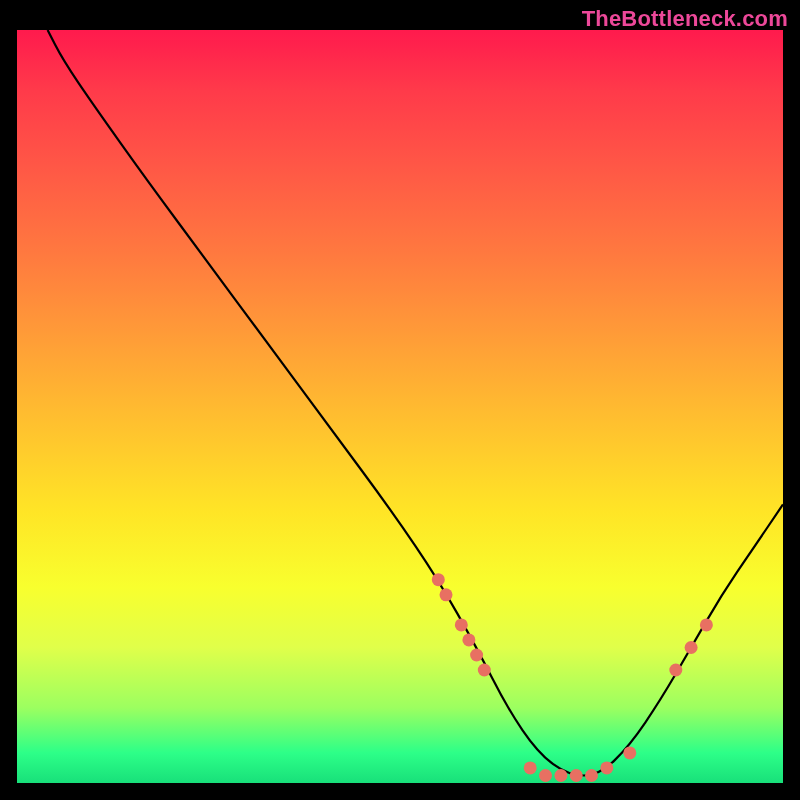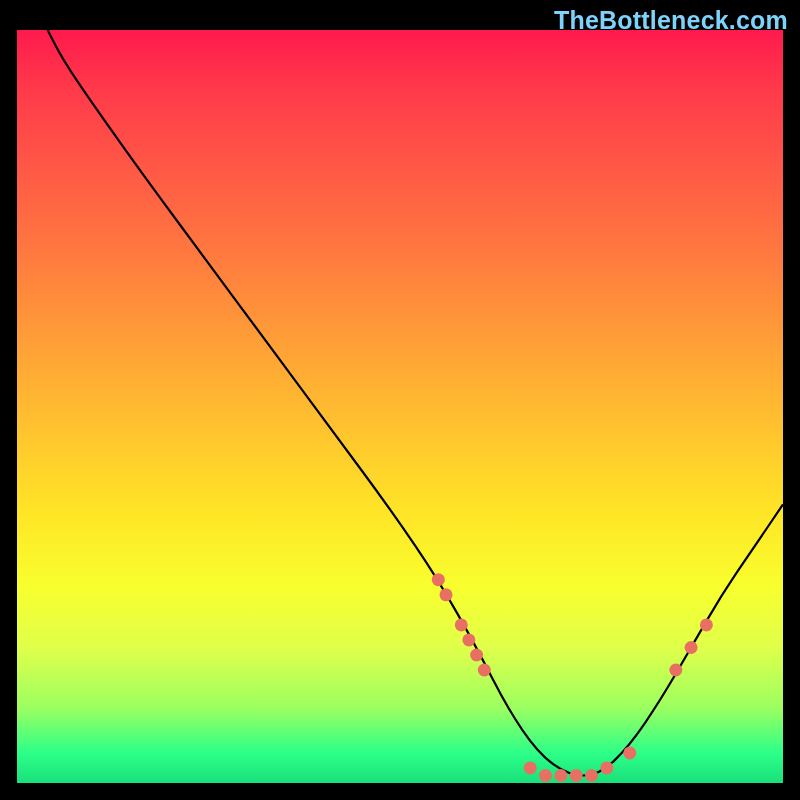--- a/index.html
+++ b/index.html
@@ -14,22 +14,22 @@
   .frame {
     position: relative;
     width: 800px;
     height: 800px;
     background: #000000;
   }
   .attribution {
     position: absolute;
     top: 6px;
     right: 12px;
-    color: #7dd3fc;
-    font-size: 25px;
+    color: #ec4899;
+    font-size: 22px;
     font-weight: bold;
     letter-spacing: 0.2px;
     z-index: 10;
   }
   .plot-area {
     position: absolute;
     left: 17px;
     top: 30px;
     width: 766px;
     height: 753px;

